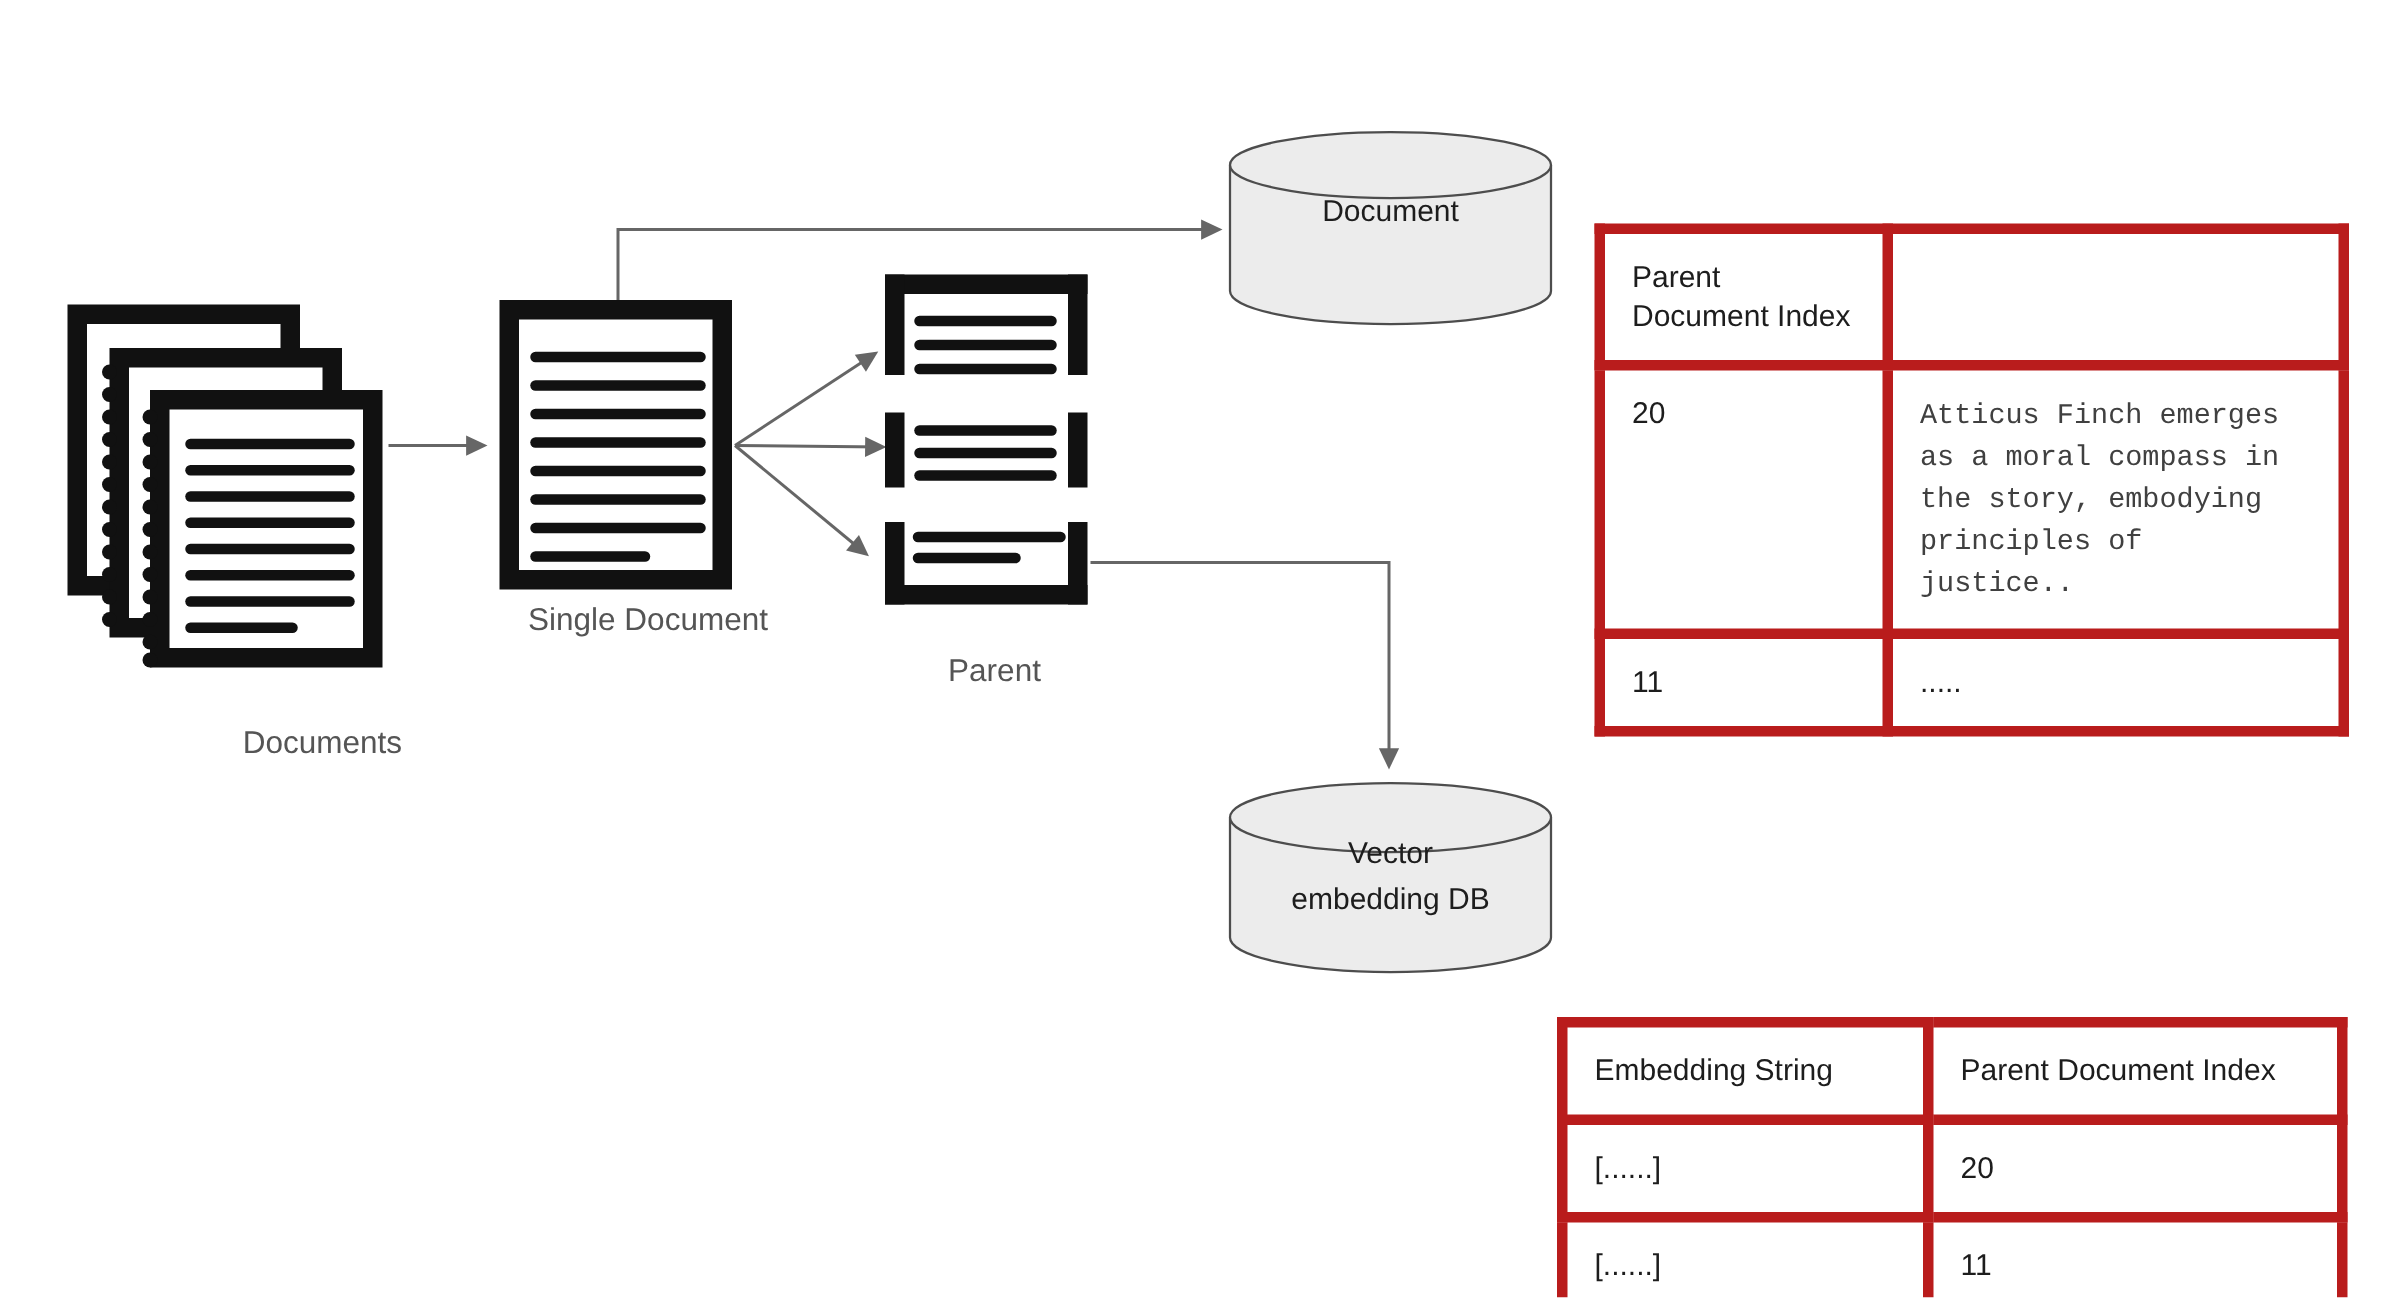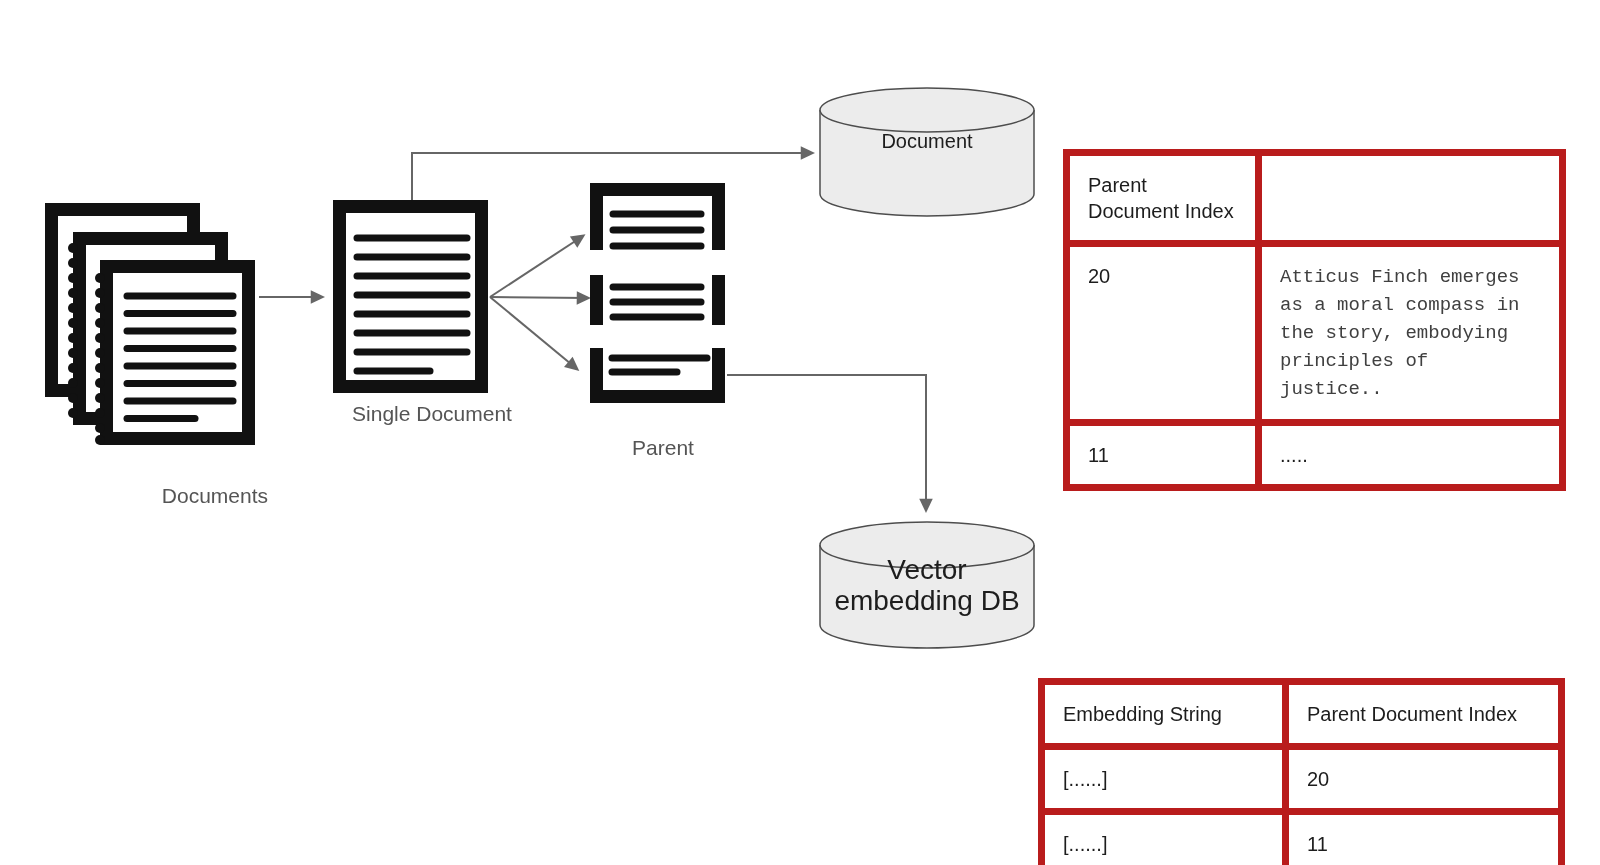--- a/index.html
+++ b/index.html
@@ -159,21 +159,21 @@
   <svg class="abs" style="left:818px;top:86px" width="218" height="136" viewBox="0 0 218 136">
     <path d="M2,24 V108 a107,22 0 0 0 214,0 V24" fill="#ececec" stroke="#4d4d4d" stroke-width="1.5"></path>
     <ellipse cx="109" cy="24" rx="107" ry="22" fill="#ececec" stroke="#4d4d4d" stroke-width="1.5"></ellipse>
   </svg>
   <div class="cyl-label" style="left:818px;top:130px;width:218px;font-size:20px;">Document</div>
 
   <svg class="abs" style="left:818px;top:520px" width="218" height="134" viewBox="0 0 218 134">
     <path d="M2,25 V105 a107,23 0 0 0 214,0 V25" fill="#ececec" stroke="#4d4d4d" stroke-width="1.5"></path>
     <ellipse cx="109" cy="25" rx="107" ry="23" fill="#ececec" stroke="#4d4d4d" stroke-width="1.5"></ellipse>
   </svg>
-  <div class="cyl-label pre" style="left:818px;top:554px;width:218px;font-size:28px;line-height:31px;">Vector
+  <div class="cyl-label pre" style="left:818px;top:554px;width:218px;font-size:20px;line-height:31px;">Vector
 embedding DB</div>
 
   <table class="dtable" style="left:1063px;top:149px;width:496px;">
     <colgroup>
         <col style="width:192px">
         <col style="width:304px">
       </colgroup>
     <tbody>
         <tr class="h83">
       <td class="pre">Parent

